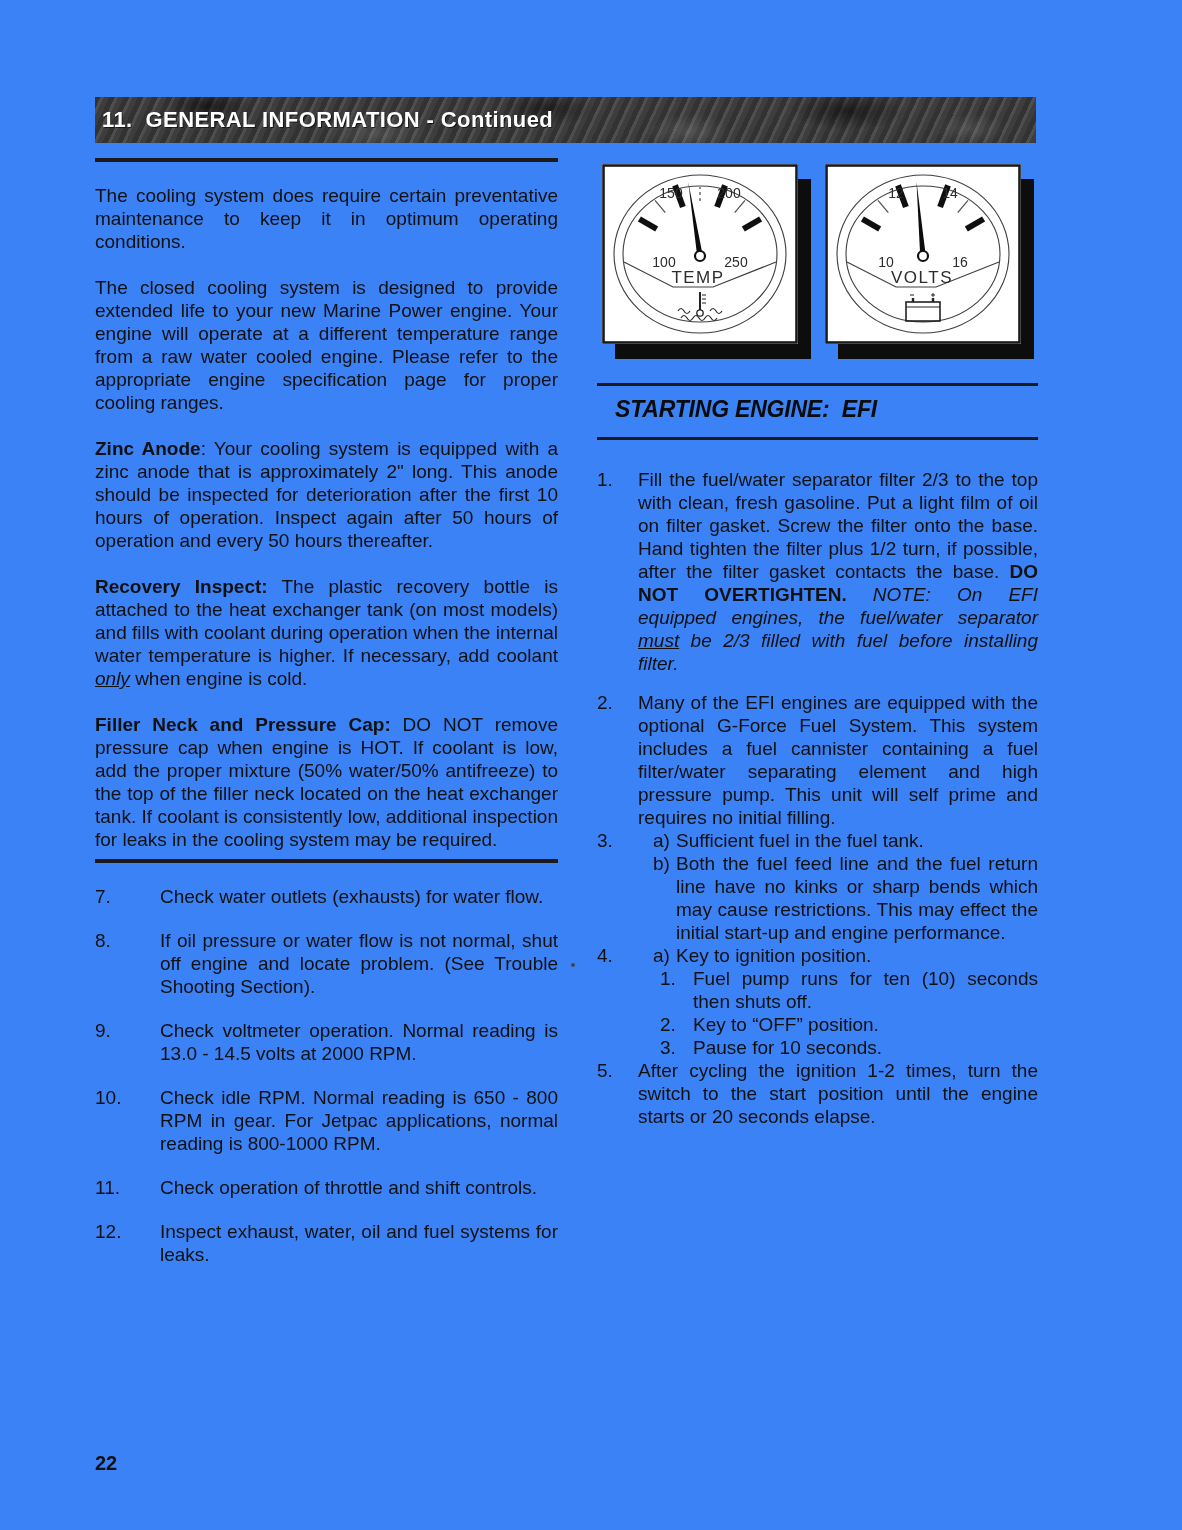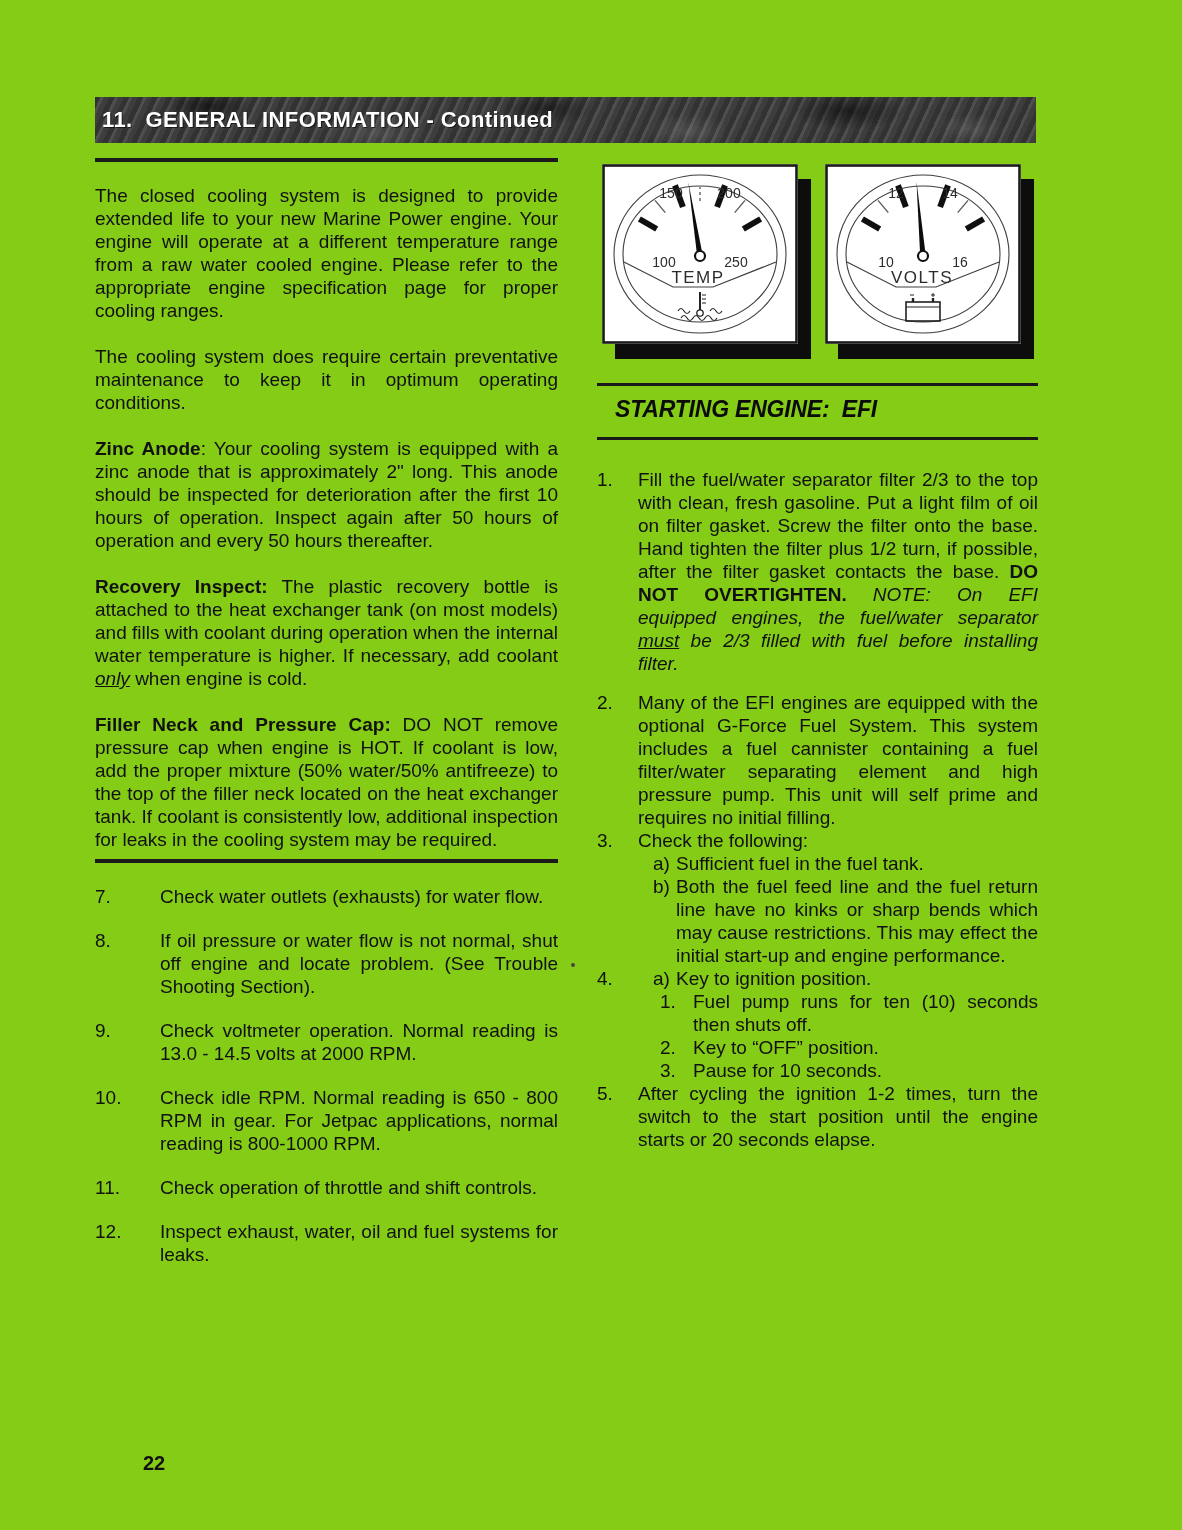--- a/index.html
+++ b/index.html
@@ -1,16 +1,16 @@
 <!DOCTYPE html>
 <html><head>
 <meta charset="utf-8">
 <style>
   html,body{margin:0;padding:0;background:#888;}
-  .page{position:relative;width:1182px;height:1530px;background:#84cc16;margin:0 auto;
+  .page{position:relative;width:1182px;height:1530px;background:#3b82f6;margin:0 auto;
         font-family:"Liberation Sans",sans-serif;color:#111;overflow:hidden;}
 
   
   .header-bar{position:absolute;left:95px;top:97px;width:941px;height:46px;
     background-color:#454545;
     background-image:
       radial-gradient(ellipse 70px 26px at 12% 20%, rgba(0,0,0,.55), transparent 65%),
       radial-gradient(ellipse 90px 30px at 30% 80%, rgba(255,255,255,.10), transparent 60%),
       radial-gradient(ellipse 80px 28px at 48% 25%, rgba(0,0,0,.45), transparent 60%),
       radial-gradient(ellipse 70px 30px at 63% 75%, rgba(255,255,255,.12), transparent 60%),
@@ -55,39 +55,39 @@
   .gauges{display:flex;gap:27px;margin-left:5px;height:180px;}
   .gauge-box{width:196px;height:180px;background:#fff;box-shadow:13px 15px 0 0 #0d0d0d;}
   .gauge-box svg{display:block;}
   .rule-under-gauges{margin-top:39px;height:3px;}
   .section-title{margin:10px 0 12px 0;font-size:23px;font-style:italic;font-weight:bold;
     letter-spacing:-.2px;padding-left:18px;white-space:pre;line-height:27px;color:#0b0b0b;}
   .rule-under-title{margin-top:2px;height:3px;}
   .rlist{margin-top:28px;}
   .mb16{margin-bottom:16px;}
 
-  .page-number{position:absolute;left:95px;top:1452px;font-size:20px;font-weight:bold;margin-left:48px;}
+  .page-number{position:absolute;left:95px;top:1452px;font-size:20px;font-weight:bold;}
   .artifact-dot{position:absolute;left:571px;top:963px;width:4px;height:4px;border-radius:50%;background:#454545;}
 
   .gtxt{font-family:"Liberation Sans",sans-serif;fill:#2c2c2c;}
 </style>
 </head>
 <body>
 
 <div class="page">
 
   <div class="header-bar">
     <span class="header-title">11.  GENERAL INFORMATION - Continued</span>
   </div>
 
   <div class="left-col">
     <div class="rule rule-top"></div>
 
+    <p class="para jt">The cooling system does require certain preventative maintenance to keep it in optimum operating conditions.</p>
     <p class="para jt">The closed cooling system is designed to provide extended life to your new Marine Power engine.  Your engine will operate at a different temperature range from a raw water cooled engine.  Please refer to the appropriate engine specification page for proper cooling ranges.</p>
-    <p class="para jt">The cooling system does require certain preventative maintenance to keep it in optimum operating conditions.</p>
 
     <p class="para jt"><b>Zinc Anode</b><span>: Your cooling system is equipped with a zinc anode that is approximately 2" long.  This anode should be inspected for deterioration after the first 10 hours of operation.  Inspect again after 50 hours of operation and every 50 hours thereafter.</span></p>
 
     <p class="para jt"><b>Recovery Inspect:</b><span> The plastic recovery bottle is attached to the heat exchanger tank (on most models) and fills with coolant during operation when the internal water temperature is higher.  If necessary, add coolant </span><i class="u">only</i><span> when engine is cold.</span></p>
 
     <p class="para jt" style="margin-bottom:0"><b>Filler Neck and Pressure Cap:</b><span> DO NOT remove pressure cap when engine is HOT.  If coolant is low, add the proper mixture (50% water/50% antifreeze) to the top of the filler neck located on the heat exchanger tank.  If coolant is consistently  low, additional inspection for leaks in the cooling system may be required.</span></p>
 
     <div class="rule rule-mid"></div>
 
     <div class="item">
@@ -206,21 +206,20 @@
       </div>
 
       <div class="ritem">
         <span class="num">2.</span>
         <div class="body jt">Many of the EFI engines are equipped with the optional G-Force Fuel System.  This system includes a fuel cannister containing a fuel filter/water separating element and high pressure pump.  This unit will self prime and requires no initial filling.</div>
       </div>
 
       <div class="ritem">
         <span class="num">3.</span>
         <div class="body">
-          <div class="jt">Check the following:</div>
           <div class="sub">
             <span class="lbl">a)</span>
             <span class="stext jt">Sufficient fuel in the fuel tank.</span>
           </div>
           <div class="sub">
             <span class="lbl">b)</span>
             <span class="stext jt">Both the fuel feed line and the fuel return line have no kinks or sharp bends which may cause restrictions.  This may effect the initial start-up and engine performance.</span>
           </div>
         </div>
       </div>

